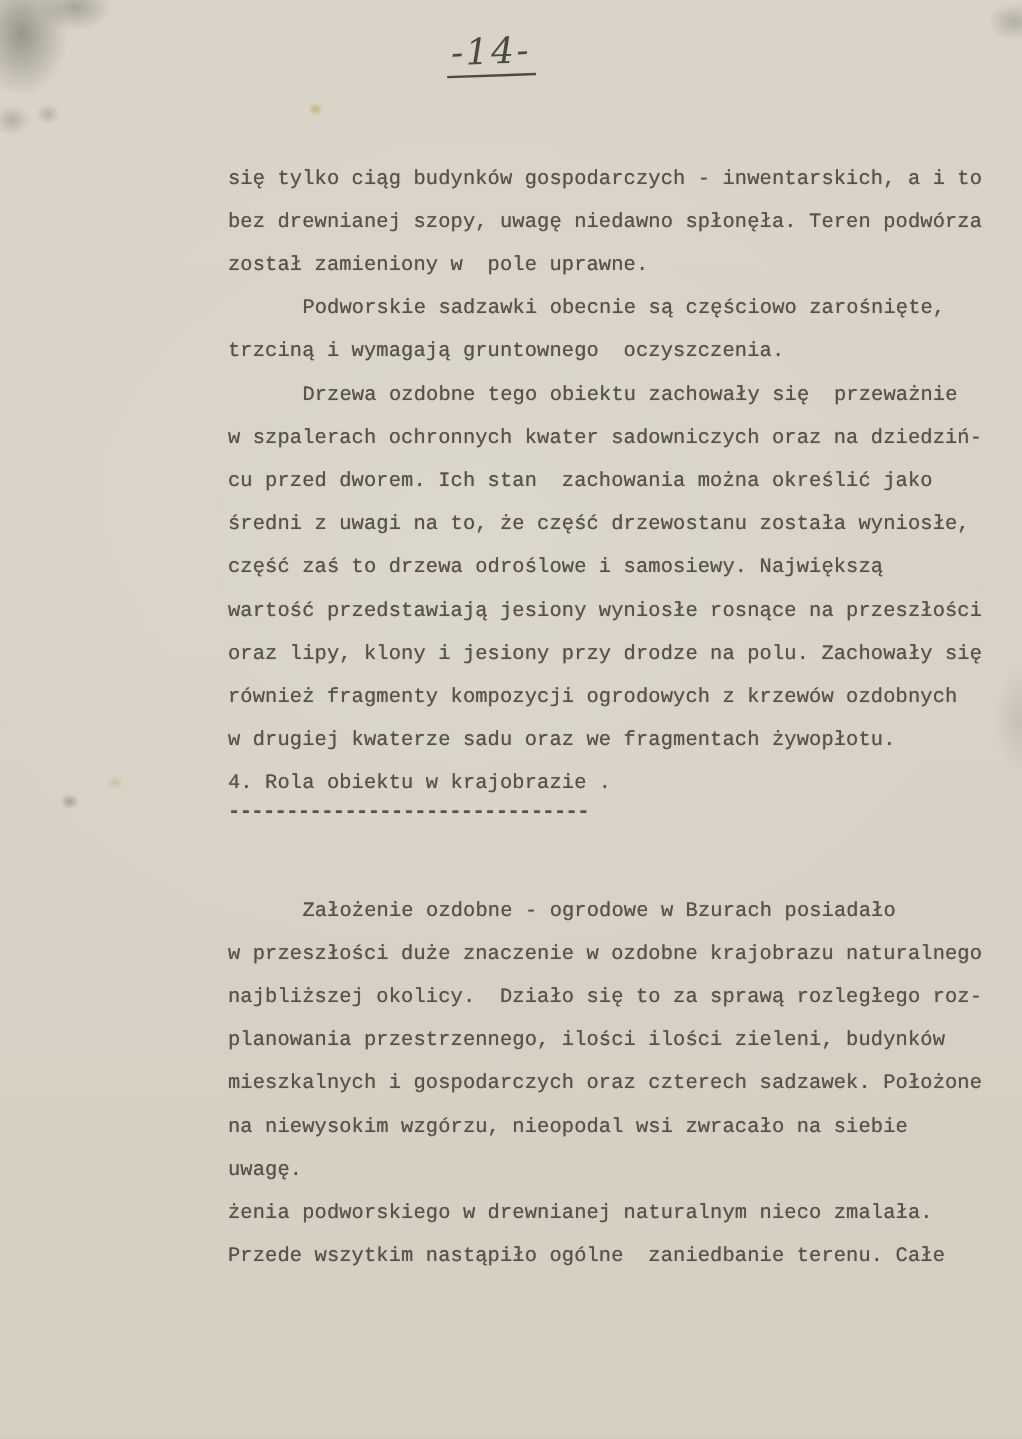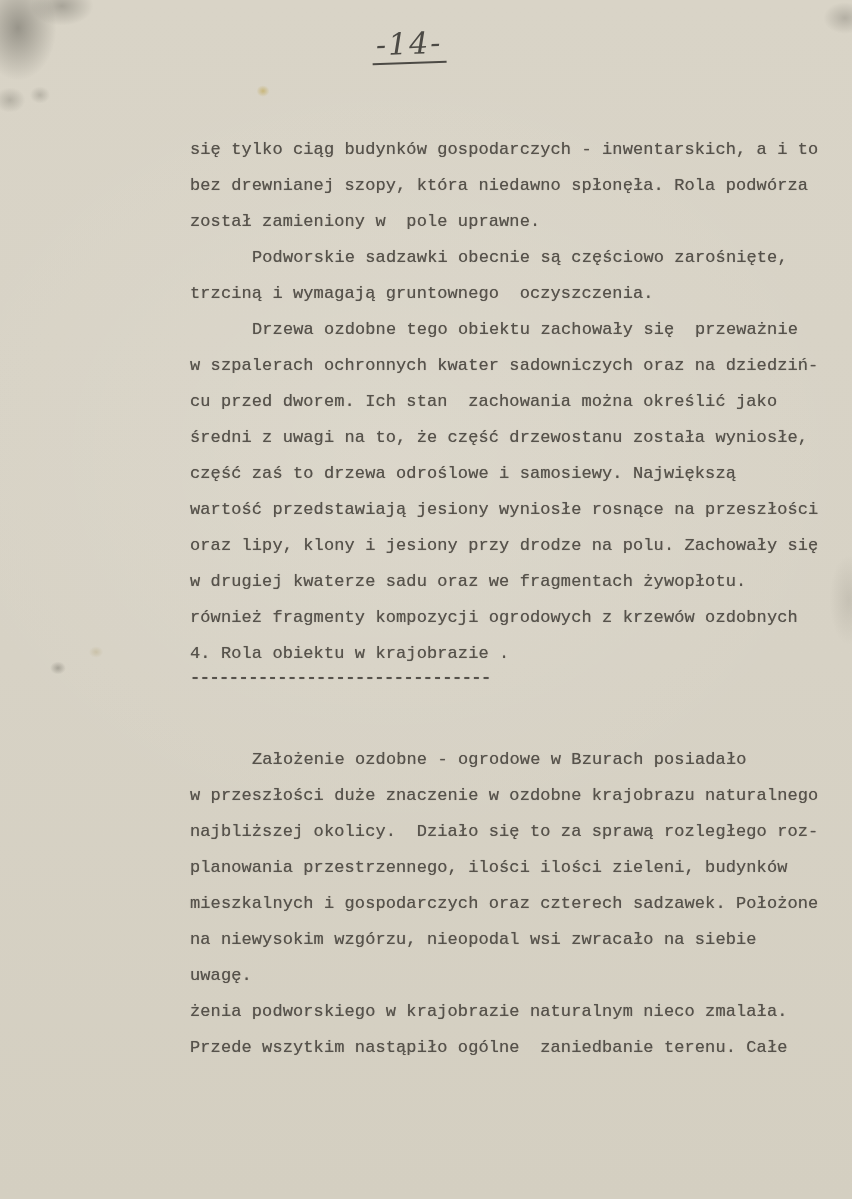--- a/index.html
+++ b/index.html
@@ -78,56 +78,56 @@
 <body>
 
 <div class="paper">
 
   <div class="page-number">-14-</div>
 
   <div class="text-block">
 
     <div class="para">
       <div class="line">się tylko ciąg budynków gospodarczych - inwentarskich, a i to</div>
-      <div class="line">bez drewnianej szopy, która niedawno spłonęła. Rola podwórza</div>
+      <div class="line">bez drewnianej szopy, uwagę niedawno spłonęła. Teren podwórza</div>
       <div class="line">został zamieniony w  pole uprawne.</div>
     </div>
 
     <div class="para">
       <div class="line indent">Podworskie sadzawki obecnie są częściowo zarośnięte,</div>
       <div class="line">trzciną i wymagają gruntownego  oczyszczenia.</div>
     </div>
 
     <div class="para">
       <div class="line indent">Drzewa ozdobne tego obiektu zachowały się  przeważnie</div>
       <div class="line">w szpalerach ochronnych kwater sadowniczych oraz na dziedziń-</div>
       <div class="line">cu przed dworem. Ich stan  zachowania można określić jako</div>
       <div class="line">średni z uwagi na to, że część drzewostanu została wyniosłe,</div>
       <div class="line">część zaś to drzewa odroślowe i samosiewy. Największą</div>
       <div class="line">wartość przedstawiają jesiony wyniosłe rosnące na przeszłości</div>
       <div class="line">oraz lipy, klony i jesiony przy drodze na polu. Zachowały się</div>
+      <div class="line">również fragmenty kompozycji ogrodowych z krzewów ozdobnych</div>
       <div class="line">w drugiej kwaterze sadu oraz we fragmentach żywopłotu.</div>
-      <div class="line">również fragmenty kompozycji ogrodowych z krzewów ozdobnych</div>
     </div>
 
     <div class="heading-wrap">
       <div class="line heading">4. Rola obiektu w krajobrazie .</div>
       <div class="line heading-underline">-------------------------------</div>
     </div>
 
     <div class="para para-4">
       <div class="line indent">Założenie ozdobne - ogrodowe w Bzurach posiadało</div>
       <div class="line">w przeszłości duże znaczenie w ozdobne krajobrazu naturalnego</div>
       <div class="line">najbliższej okolicy.  Działo się to za sprawą rozległego roz-</div>
       <div class="line">planowania przestrzennego, ilości ilości zieleni, budynków</div>
       <div class="line">mieszkalnych i gospodarczych oraz czterech sadzawek. Położone</div>
       <div class="line">na niewysokim wzgórzu, nieopodal wsi zwracało na siebie</div>
       <div class="line">uwagę.</div>
     </div>
 
     <div class="para">
-      <div class="line">żenia podworskiego w krajobrazie naturalnym nieco zmalała.</div>
+      <div class="line">żenia podworskiego w drewnianej naturalnym nieco zmalała.</div>
       <div class="line">Przede wszytkim nastąpiło ogólne  zaniedbanie terenu. Całe</div>
     </div>
 
   </div>
 
 </div>
 
 </body></html>

